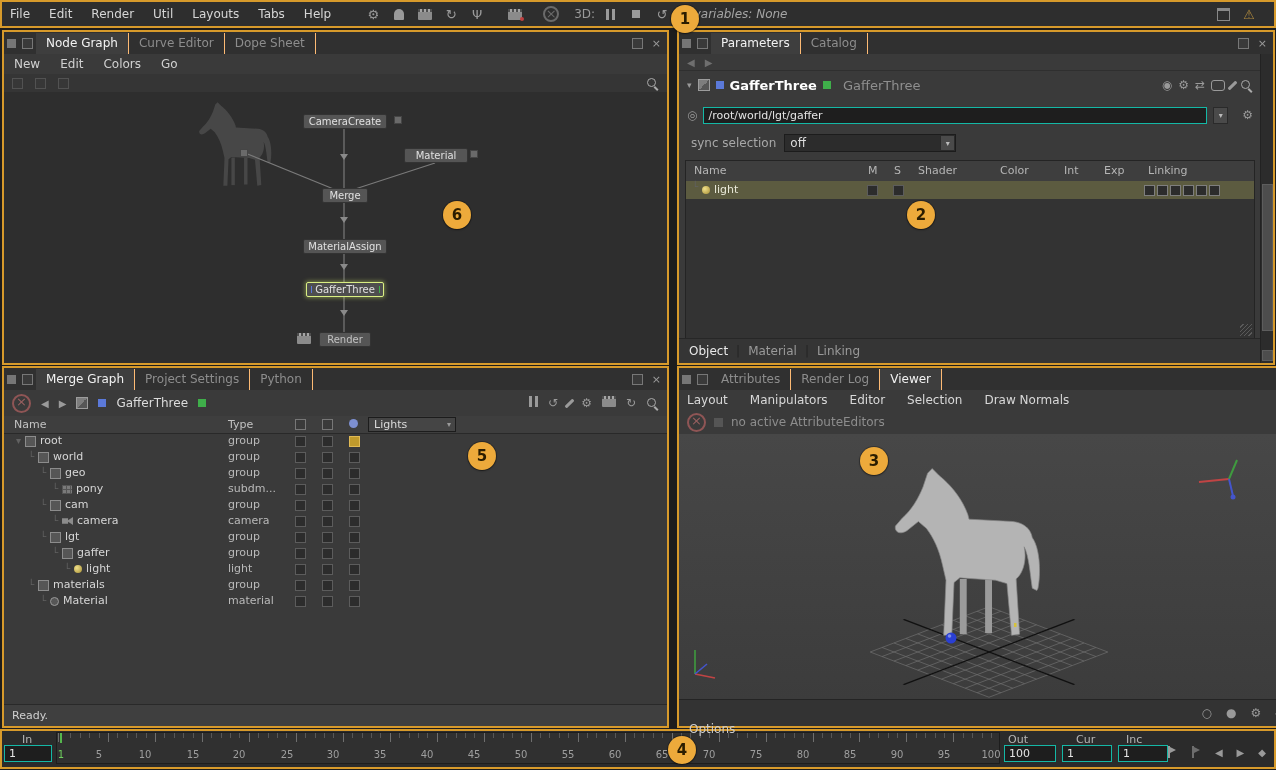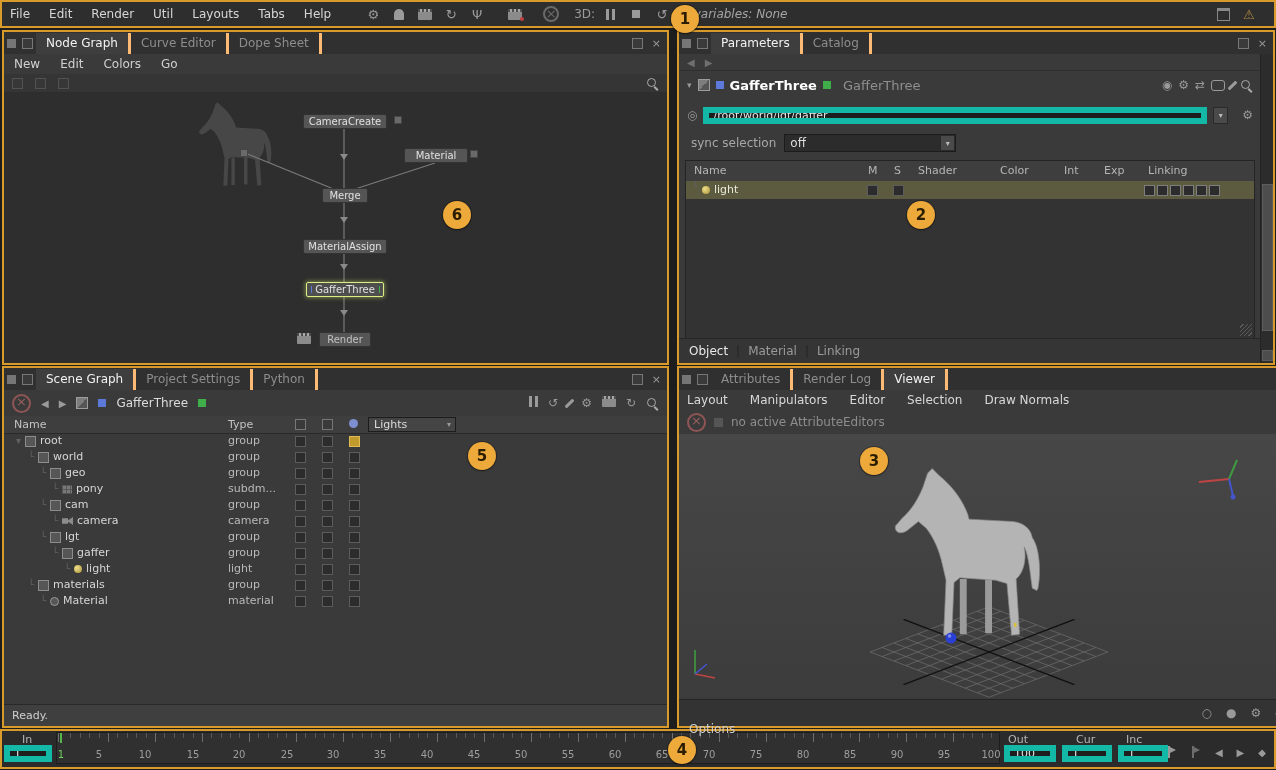--- a/index.html
+++ b/index.html
@@ -11,21 +11,21 @@
   
   #menubar{left:0;top:0;width:1276px;height:28px;background:#2e2e2e;display:flex;align-items:center;padding:0 8px;}
   .mItem{color:#d6d6d6;margin-right:19px;font-size:12px;}
   .mi{display:inline-flex;align-items:center;justify-content:center;width:18px;height:16px;color:#9a9a9a;font-size:13px;margin-right:8px;}
   .mtext{color:#9a9a9a;margin:0 6px;}
   .variables{color:#a5a5a5;font-style:italic;}
 
   
   .panel{background:#3a3a3a;}
   .tabbar{position:absolute;left:0;top:0;right:0;height:22px;background:#303030;border-bottom:1px solid #262626;display:flex;align-items:center;}
-  .tab{font-size:12px;color:#8d8d8d;padding:3px 10px 4px;border-right:3px solid #fdba74;white-space:nowrap;}
+  .tab{font-size:12px;color:#8d8d8d;padding:3px 10px 4px;border-right:1px solid #fdba74;white-space:nowrap;}
   .tab.active{color:#f2f2f2;background:#3e3e3e;}
   .tb-ic{width:12px;height:12px;margin:0 3px;}
   .spacer{flex:1;}
 
   
   .i-sq{display:inline-block;width:9px;height:9px;border:1px solid #777;background:#3a3a3a;}
   .i-sqf{display:inline-block;width:9px;height:9px;background:#767676;}
   .i-bdot{display:inline-block;width:9px;height:9px;border-radius:50%;background:#7d8fd0;}
   .i-search{position:relative;display:inline-block;width:13px;height:13px;}
   .i-search::before{content:"";position:absolute;left:1px;top:1px;width:7px;height:7px;border:1.5px solid #aaa;border-radius:50%;}
@@ -61,21 +61,21 @@
   .node.sel{background:#4e4e4e;border:1px solid #d9ef83;box-shadow:0 0 4px 1px rgba(205,226,106,.45);display:flex;align-items:center;justify-content:center;gap:4px;padding:0 4px;}
   .node.sel .bsq,.node.sel .gsq{width:7px;height:7px;}
   .port{position:absolute;width:6px;height:6px;background:#6a6a6a;border:1px solid #454545;}
 
   
   .navrow{position:absolute;left:0;top:22px;right:12px;height:16px;background:#3a3a3a;border-bottom:1px solid #2f2f2f;display:flex;align-items:center;padding-left:8px;gap:10px;color:#6f6f6f;font-size:10px;}
   .prheader{position:absolute;left:0;top:40px;right:12px;height:26px;display:flex;align-items:center;gap:6px;padding:0 8px;}
   .prtitle{color:#ffffff;font-weight:bold;font-size:13px;}
   .prtype{color:#8f8f8f;font-size:13px;margin-left:6px;}
   .pathrow{position:absolute;left:0;top:72px;right:12px;height:22px;display:flex;align-items:center;gap:6px;padding:0 8px;}
-  .fld{background:#1e1e1e;border:6px solid #14b8a6;color:#e4e4e4;font-size:11px;height:17px;box-sizing:border-box;padding:0 4px;font-family:"DejaVu Sans",sans-serif;}
+  .fld{background:#1e1e1e;border:1px solid #14b8a6;color:#e4e4e4;font-size:11px;height:17px;box-sizing:border-box;padding:0 4px;font-family:"DejaVu Sans",sans-serif;}
   .combobtn{display:inline-flex;align-items:center;justify-content:center;width:15px;height:17px;background:#4a4a4a;border:1px solid #2a2a2a;color:#bbb;font-size:8px;box-sizing:border-box;}
   .syncrow{position:absolute;left:0;top:100px;right:12px;height:22px;display:flex;align-items:center;gap:8px;padding:0 12px;}
   .synclabel{color:#a8a8a8;font-size:12px;}
   .combo{display:flex;align-items:center;width:172px;height:18px;background:#2c2c2c;border:1px solid #1c1c1c;box-sizing:border-box;}
   .combo .val{flex:1;padding-left:5px;color:#dcdcdc;font-size:12px;}
   .prtable{position:absolute;left:6px;right:18px;top:128px;height:177px;background:#333333;border:1px solid #242424;}
   .prthead{position:absolute;left:0;top:0;right:0;height:20px;background:#3e3e3e;border-bottom:1px solid #292929;color:#b5b5b5;font-size:11px;}
   .prthead span{position:absolute;top:3px;}
   .lightrow{position:absolute;left:0;top:20px;right:0;height:18px;background:#5c5b40;color:#e9e9d8;font-size:11px;}
   .grip{position:absolute;right:2px;bottom:2px;width:12px;height:12px;
@@ -325,21 +325,21 @@
     <div class="vscroll">
       <span class="vthumb" style="top:130px;height:145px;"></span>
       <span class="abs" style="left:1px;bottom:2px;width:9px;height:9px;background:#4d4d4d;border:1px solid #5d5d5d;"></span>
     </div>
   </div>
 
   <div class="region panel" style="left:2px;top:366px;width:667px;height:362px;">
     <div class="tabbar">
       <span class="tb-ic i-sqf"></span>
       <span class="tb-ic i-sq"></span>
-      <span class="tab active">Scene Graph</span>
+      <span class="tab active">Merge Graph</span>
       <span class="tab">Project Settings</span>
       <span class="tab">Python</span>
       <span class="spacer"></span>
       <span class="tb-ic i-sq"></span>
       <span class="glyph" style="margin:0 6px;font-size:11px;">×</span>
     </div>
     <div class="sgtool">
       <span class="i-xcircle"></span>
       <span class="glyph" style="font-size:10px;">◀</span>
       <span class="glyph" style="font-size:10px;">▶</span>

